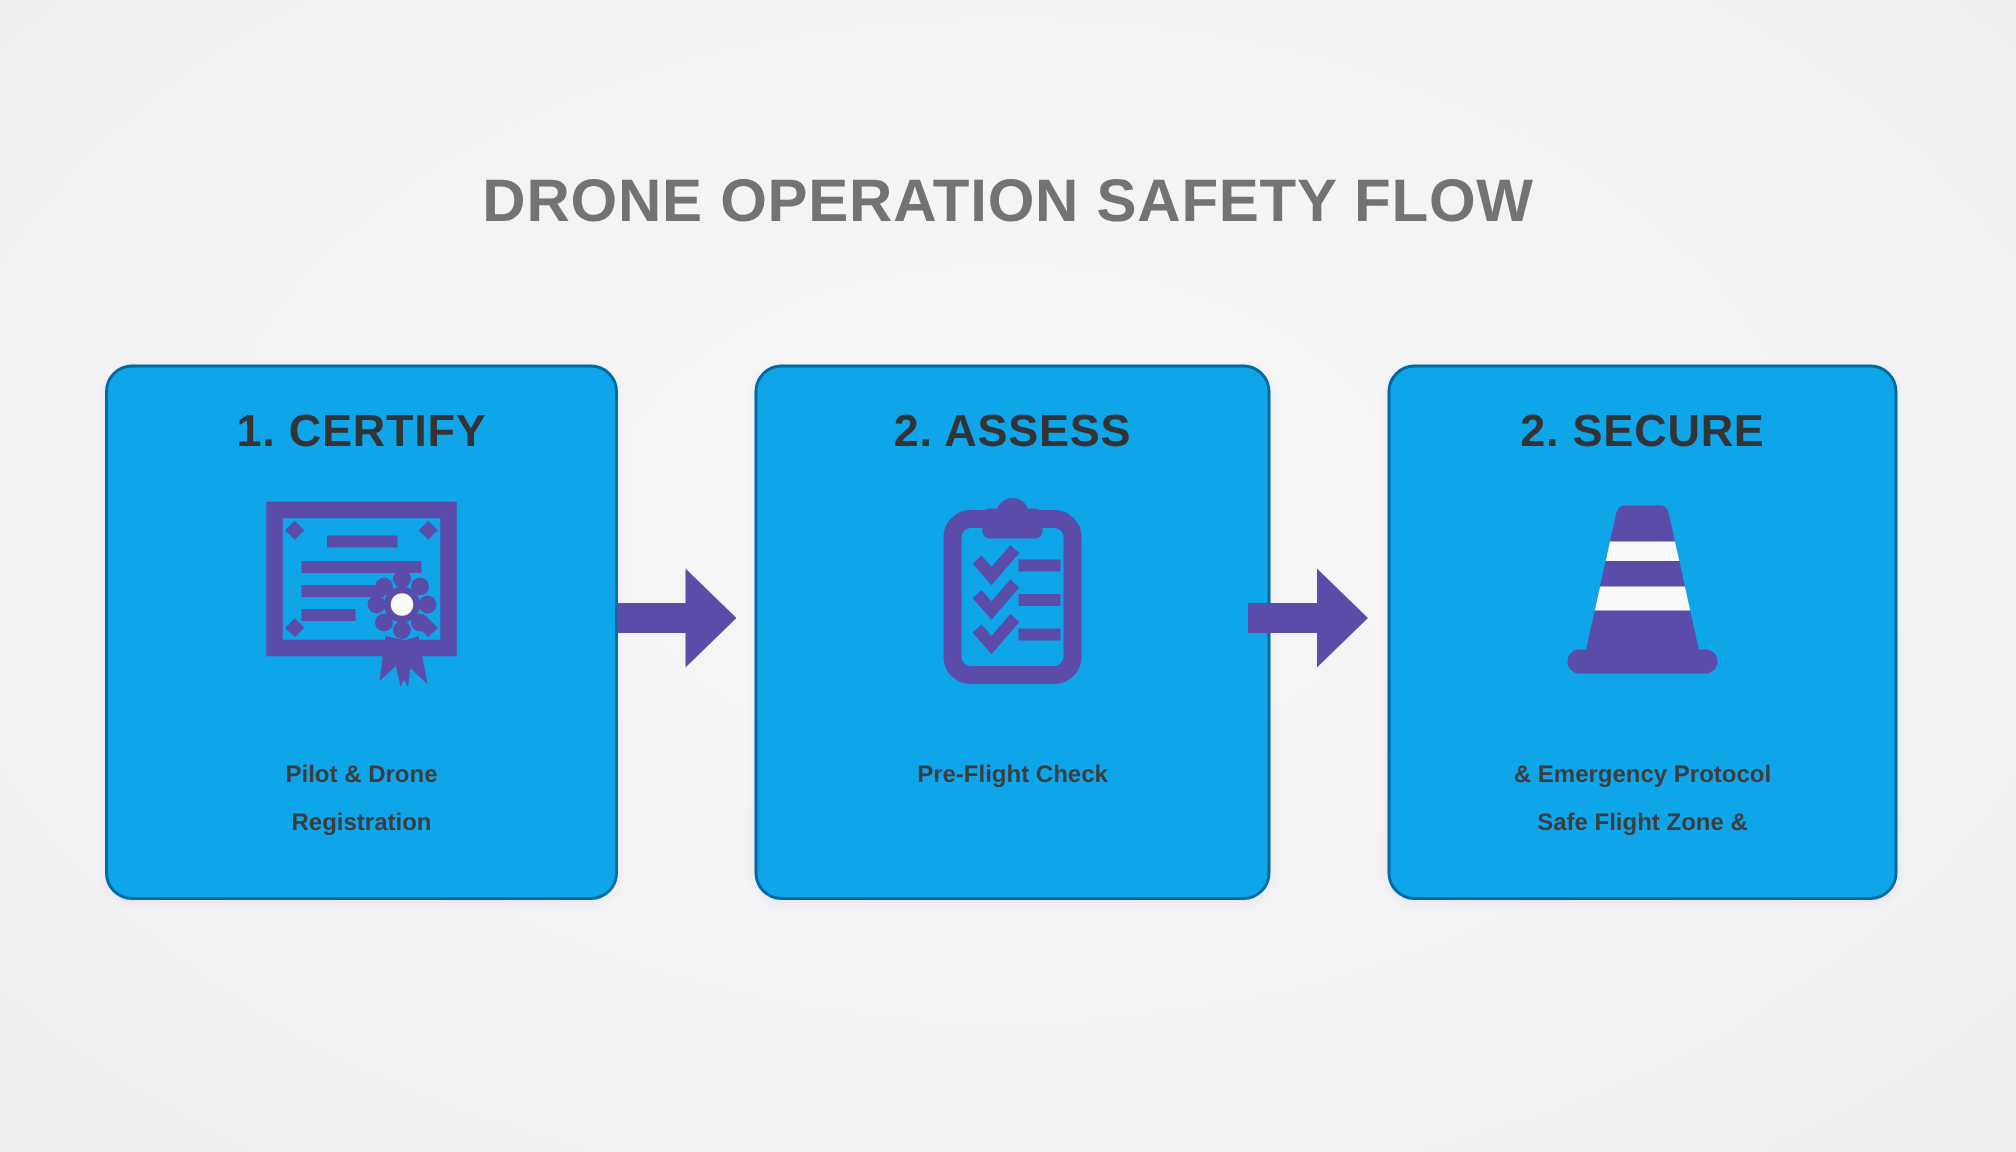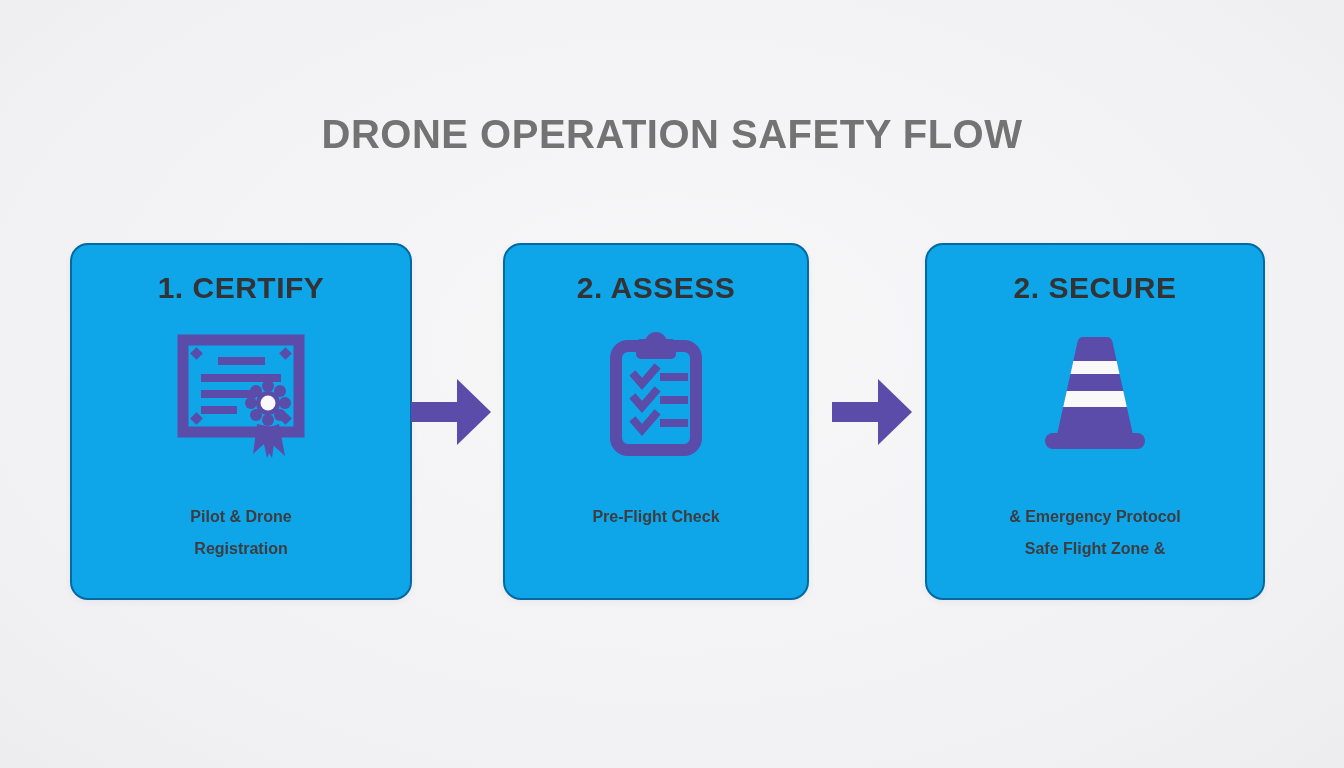--- a/index.html
+++ b/index.html
@@ -27,21 +27,21 @@
     height: 357px;
     background: #0ea5e9;
     border: 2px solid #0369a1;
     border-radius: 18px;
     box-shadow: 0 2px 6px rgba(90, 76, 168, 0.08);
     display: flex;
     flex-direction: column;
     align-items: center;
   }
   .card-1 { left: 70px;  width: 342px; }
-  .card-2 { left: 503px; width: 306px; }
+  .card-2 { left: 503px; width: 344px; }
   .card-3 { left: 925px; width: 340px; }
   .step-heading {
     margin-top: 26px;
     font-size: 30px;
     font-weight: 700;
     letter-spacing: 0.5px;
     color: #333336;
     text-align: center;
   }
   .step-icon-wrap {

